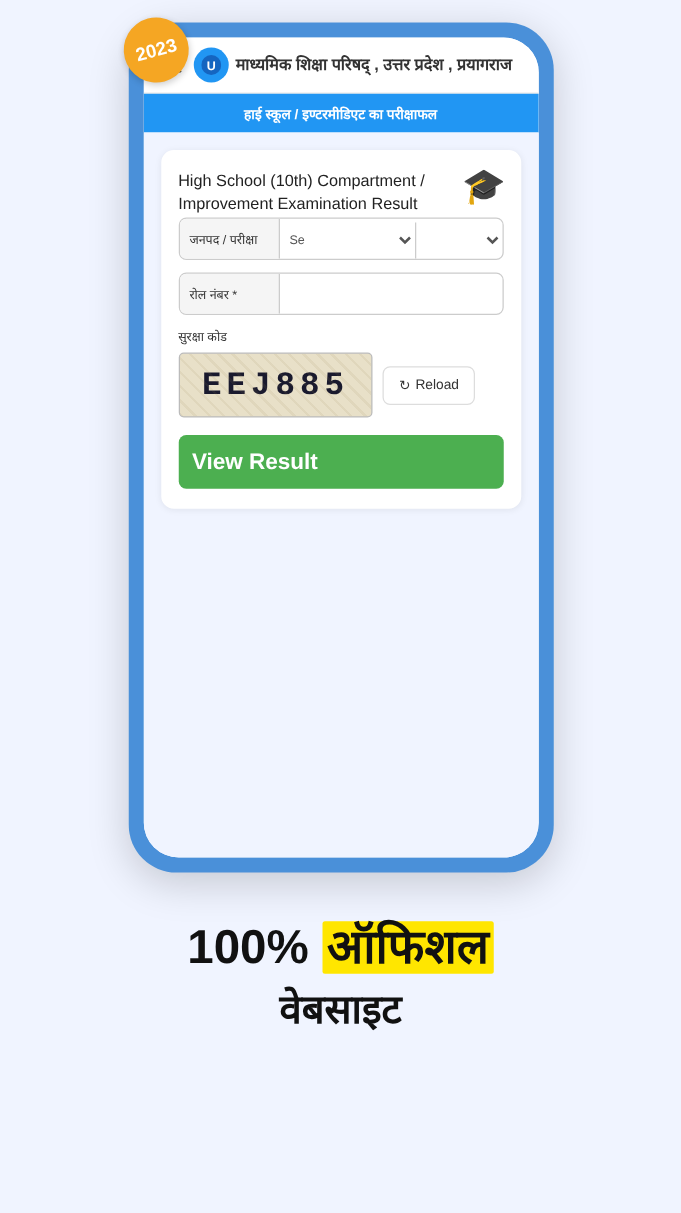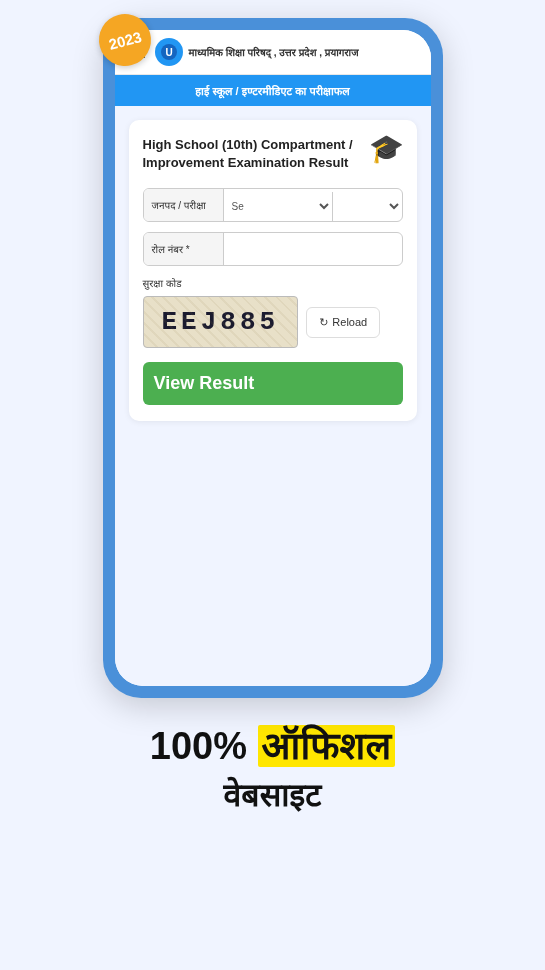--- a/index.html
+++ b/index.html
@@ -95,21 +95,21 @@
       width: 28px;
       height: 28px;
       border-radius: 50%;
       background: #2196f3;
       display: flex;
       align-items: center;
       justify-content: center;
     }
 
     .header-title-text {
-      font-size: 10px;
+      font-size: 13px;
       color: #333;
       font-weight: 600;
       line-height: 1.3;
     }
 
     
     .blue-banner {
       background: #2196f3;
       color: #fff;
       text-align: center;
@@ -129,24 +129,24 @@
     .card {
       background: #fff;
       border-radius: 10px;
       padding: 16px 14px;
       box-shadow: 0 1px 6px rgba(0,0,0,0.07);
       position: relative;
     }
 
     .card-title {
       font-size: 13px;
-      font-weight: 700;
+      font-weight: 400;
       color: #222;
       line-height: 1.4;
-      margin-bottom: 16px;
+      margin-bottom: 2px;
       padding-right: 44px;
     }
 
     .grad-cap-icon {
       position: absolute;
       top: 12px;
       right: 12px;
       font-size: 28px;
     }
 
@@ -259,21 +259,21 @@
       border-radius: 6px;
       padding: 11px;
       font-size: 18px;
       font-weight: 600;
       cursor: pointer;
       text-align: left;
     }
 
     
     .bottom-section {
-      padding: 28px 30px 16px;
+      padding: 40px 30px 16px;
       text-align: center;
     }
 
     .bottom-text-main {
       font-size: 38px;
       font-weight: 900;
       color: #111;
       line-height: 1.1;
     }
 

